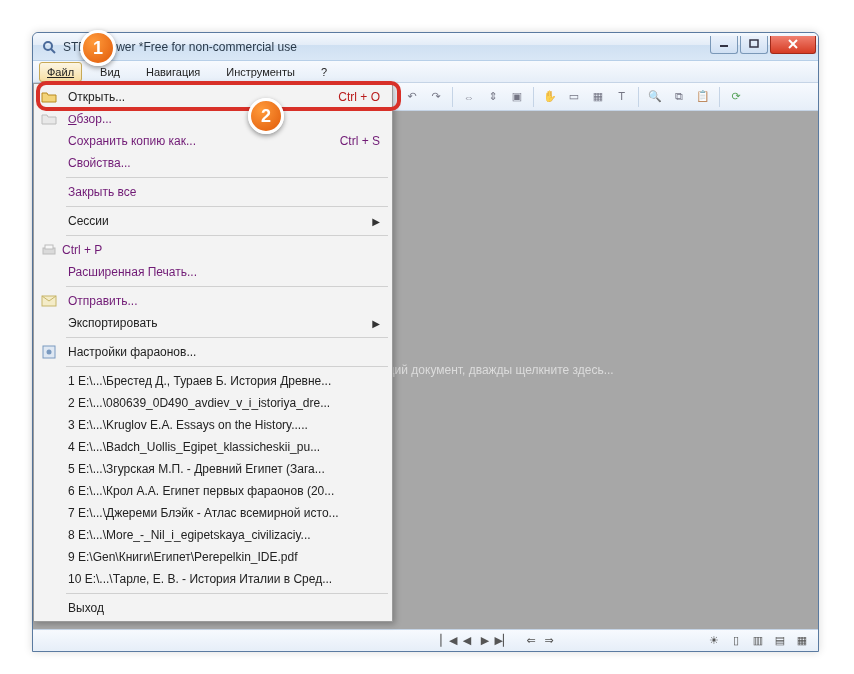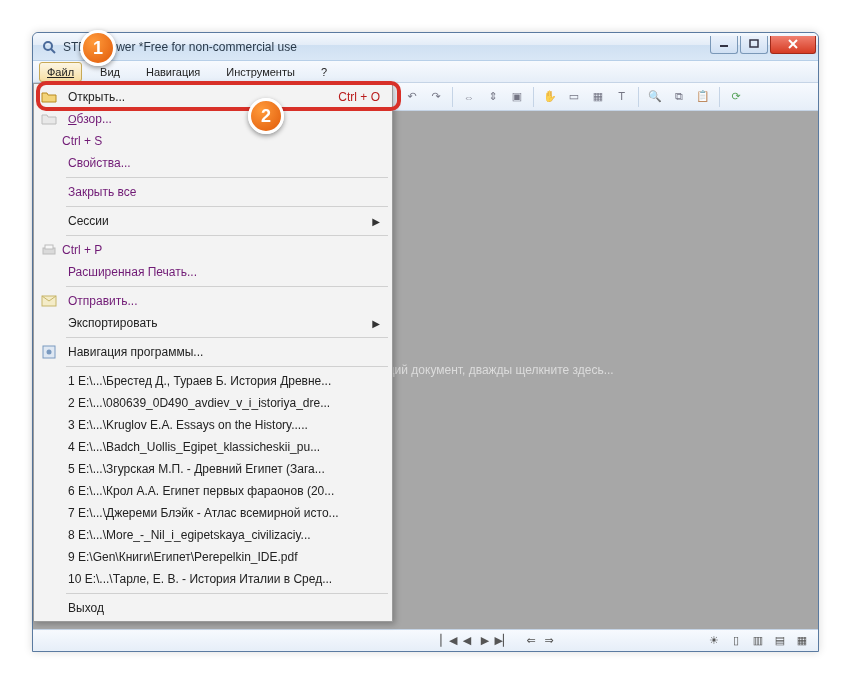--- a/index.html
+++ b/index.html
@@ -152,20 +152,21 @@
         <span class="ic">
             <svg width="16" height="14">
               <path d="M1 3h5l1 2h8v7H1z" fill="#e8e8e8" stroke="#bcbcbc"></path>
             </svg>
           </span>
         <span class="lbl"><u>О</u>бзор...</span>
       </div>
 
       <div class="dd-item disabled">
         <span class="ic"></span>
+        <span class="lbl">Сохранить копию как...</span>
         <span class="sc">Ctrl + S</span>
       </div>
 
       <div class="dd-item disabled">
         <span class="ic"></span>
         <span class="lbl">Свойства...</span>
       </div>
 
       <div class="dd-sep"></div>
 
@@ -220,21 +221,21 @@
 
       <div class="dd-sep"></div>
 
       <div class="dd-item">
         <span class="ic">
             <svg width="16" height="16">
               <rect x="2" y="2" width="12" height="12" fill="#dfe8f3" stroke="#7a9ac0"></rect>
               <circle cx="8" cy="8" r="2.5" fill="#7a9ac0"></circle>
             </svg>
           </span>
-        <span class="lbl">Навигация программы...</span>
+        <span class="lbl">Настройки фараонов...</span>
       </div>
 
       <div class="dd-sep"></div>
 
       <div class="dd-item">
           <span class="ic"></span>
           <span class="lbl">1 E:\...\Брестед Д., Тураев Б. История Древне...</span>
         </div>
       <div class="dd-item">
           <span class="ic"></span>

